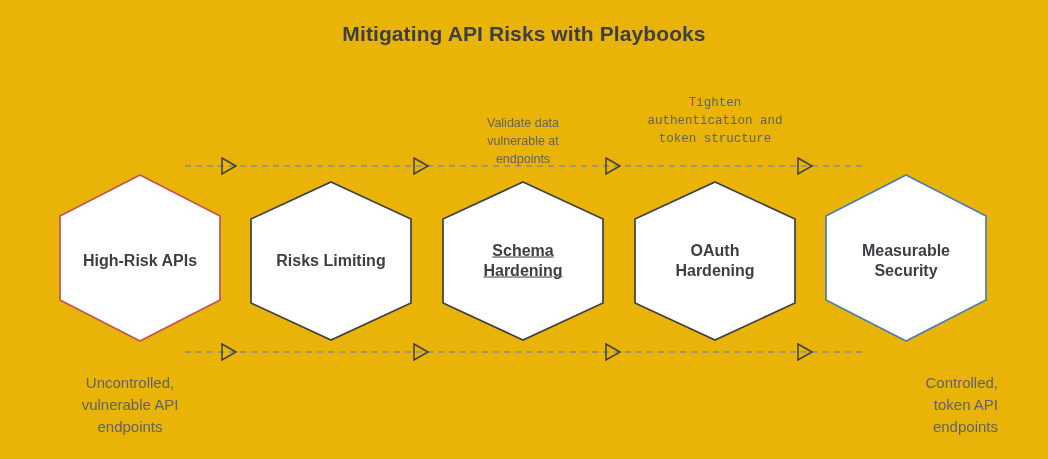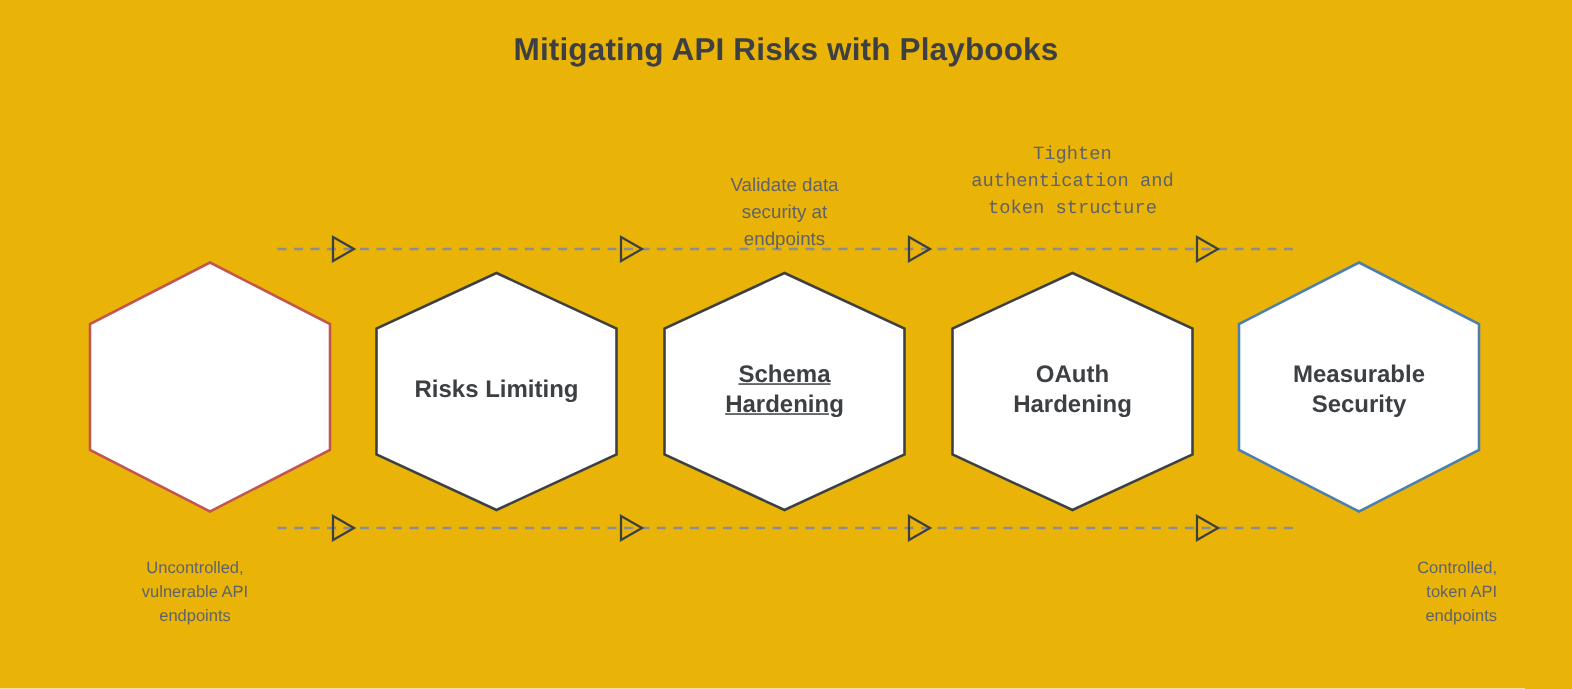--- a/index.html
+++ b/index.html
@@ -63,21 +63,21 @@
     color: #5f6368;
     line-height: 1.42;
     transform: translateX(-50%);
   }
 
   
   .end-caption {
     position: absolute;
     width: 180px;
     text-align: center;
-    font-size: 11px;
+    font-size: 15px;
     font-weight: 400;
     color: #5f6368;
     line-height: 1.45;
     transform: translateX(-50%);
   }
 </style>
 </head>
 <body>
 
 <div id="stage">
@@ -106,20 +106,23 @@
 
     <polygon points="331,182 411,219 411,303 331,340 251,303 251,219" fill="#ffffff" stroke="#3c4043" stroke-width="1.7"></polygon>
 
     <polygon points="523,182 603,219 603,303 523,340 443,303 443,219" fill="#ffffff" stroke="#3c4043" stroke-width="1.7"></polygon>
 
     <polygon points="715,182 795,219 795,303 715,340 635,303 635,219" fill="#ffffff" stroke="#3c4043" stroke-width="1.7"></polygon>
 
     <polygon points="906,175 986,216 986,300 906,341 826,300 826,216" fill="#ffffff" stroke="#4a7fae" stroke-width="1.7"></polygon>
   </svg>
 
+  <div class="hex-label" style="left:140px; top:261px;">
+    <div>High-Risk APIs</div>
+  </div>
 
   <div class="hex-label" style="left:331px; top:261px;">
     <div>Risks Limiting</div>
   </div>
 
   <div class="hex-label" style="left:523px; top:261px;text-decoration:underline;">
     <div>Schema</div>
     <div>Hardening</div>
   </div>
 
@@ -129,21 +132,21 @@
   </div>
 
   <div class="hex-label" style="left:715px; top:261px;">
     <div>OAuth</div>
     <div>Hardening</div>
   </div>
 
 
   <div class="step-caption" style="left:523px; top:95px;margin-top:20px;">
     <div>Validate data</div>
-    <div>security at</div>
+    <div>vulnerable at</div>
     <div>endpoints</div>
   </div>
 
   <div class="step-caption" style="left:715px; top:95px;font-family:Liberation Mono, monospace;">
     <div>Tighten</div>
     <div>authentication and</div>
     <div>token structure</div>
   </div>
 
   <div class="end-caption" style="left:130px; top:372px;">

